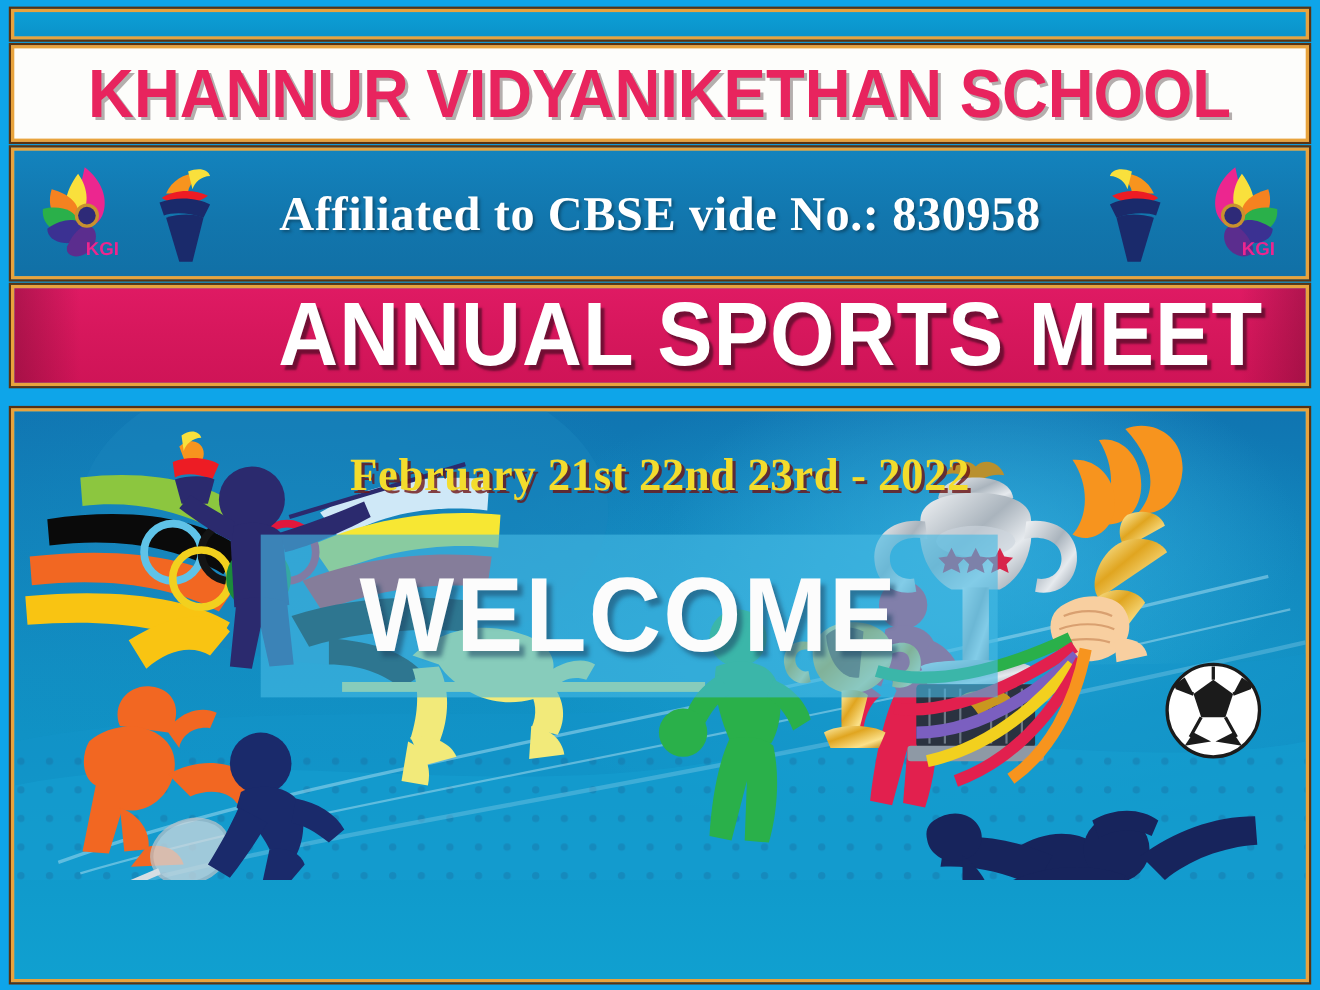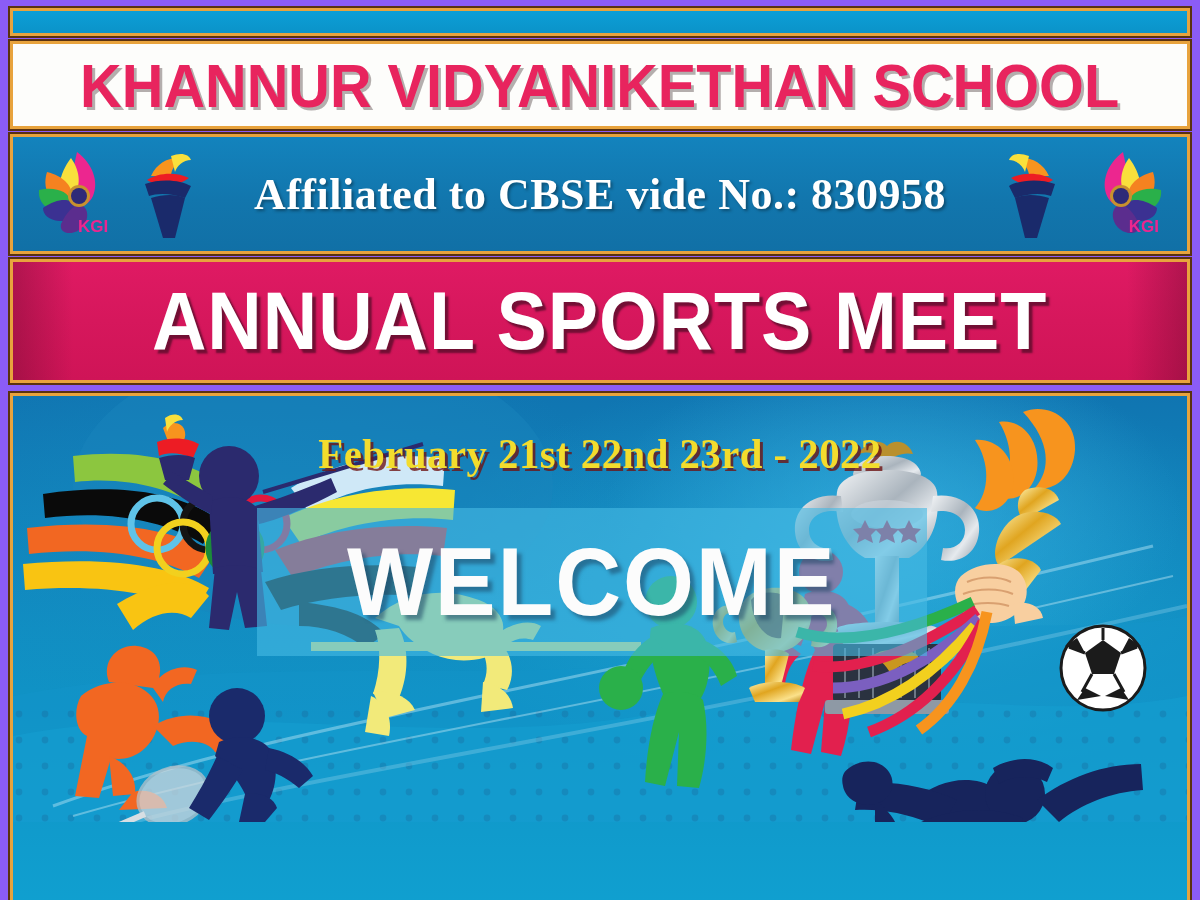--- a/index.html
+++ b/index.html
@@ -6,21 +6,21 @@
   * { margin:0; padding:0; box-sizing:border-box; }
   html,body{ width:1200px; height:900px; }
   body{
     background:#ffffff;
     font-family:"Liberation Sans", sans-serif;
     overflow:hidden;
   }
   #banner{
     position:relative;
     width:1200px; height:900px;
-    background:#8b5cf6;
+    background:#0ea5e9;
     padding:8px 10px 6px 10px;
   }
   
   .band{
     position:relative;
     border:3px solid #e8a33d;
     outline:2px solid #5a3210;
     outline-offset:0px;
     overflow:hidden;
   }
@@ -72,24 +72,24 @@
     letter-spacing:.5px;
     text-shadow:2px 2px 3px rgba(0,0,0,.35);
   }
   .logo-slot{ position:absolute; top:50%; transform:translateY(-50%); z-index:2; }
   .logo-L1{ left:18px; }
   .logo-L2{ left:118px; }
   .logo-R1{ right:118px; }
   .logo-R2{ right:18px; }
   
   .band-title{
-    height:124px;
+    height:92px;
     background:linear-gradient(180deg,#df1a63 0%, #d6175c 50%, #cf1457 100%);
-    margin-bottom:10px;
-    display:flex; align-items:center; justify-content:center;
+    margin-bottom:20px;
+    display:flex; align-items:center; justify-content:flex-end;
   }
   .band-title:before, .band-title:after{
     content:""; position:absolute; top:0; bottom:0; width:60px;
     background:linear-gradient(90deg, rgba(90,10,40,.35), rgba(90,10,40,0));
   }
   .band-title:before{ left:0; }
   .band-title:after{ right:0; transform:scaleX(-1); }
   .meet-title{
     position:relative; z-index:2;
     font-family:"Liberation Sans", sans-serif;
@@ -116,21 +116,21 @@
     text-align:center; z-index:30;
     font-family:"Liberation Serif", serif;
     font-weight:bold;
     font-size:42px;
     color:#f3dc2d;
     letter-spacing:.5px;
     text-shadow:3px 3px 0 rgba(110,20,20,.8);
     transform:scaleX(0.97);
   }
   .welcome-band{
-    position:absolute; left:244px; top:112px; width:670px; height:148px;
+    position:absolute; left:224px; top:112px; width:670px; height:148px;
     background:rgba(70,185,228,.62);
     z-index:25;
     display:flex; align-items:center; justify-content:center;
   }
   .welcome-text{
     font-family:"Liberation Sans", sans-serif;
     font-weight:bold;
     font-size:96px;
     color:#fcfcfc;
     letter-spacing:2px;

